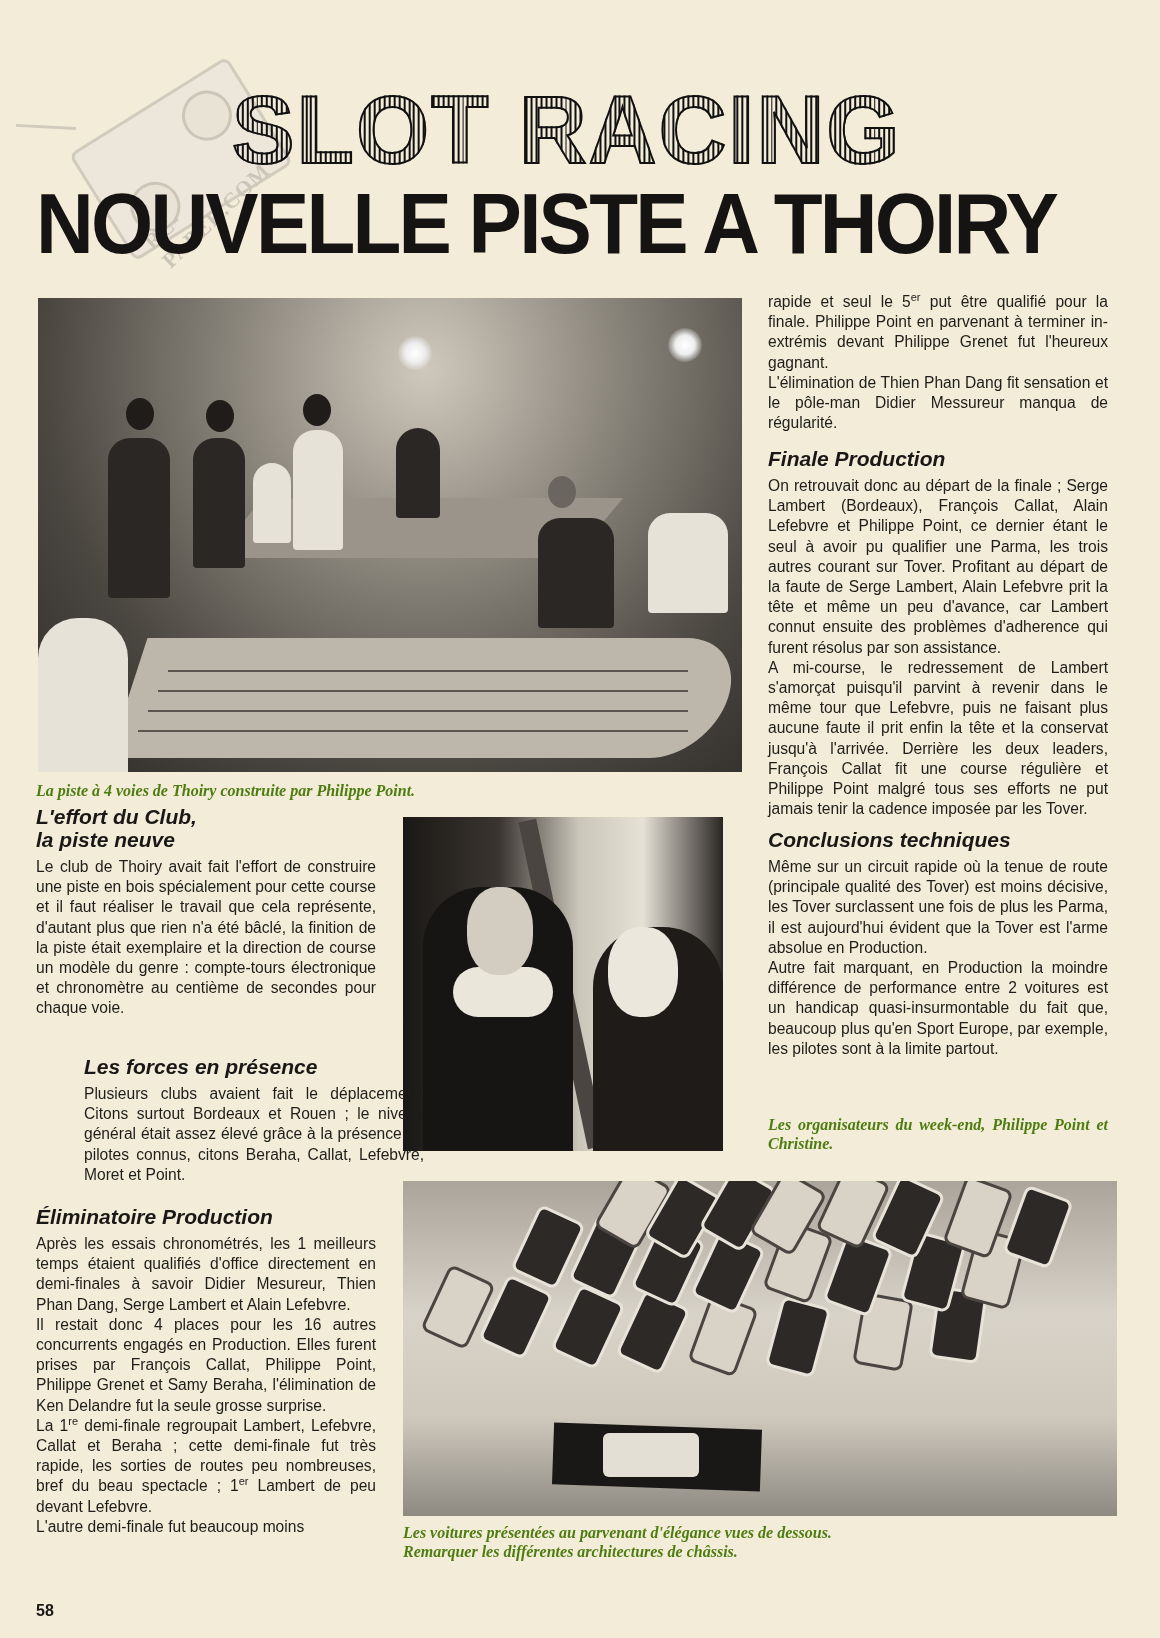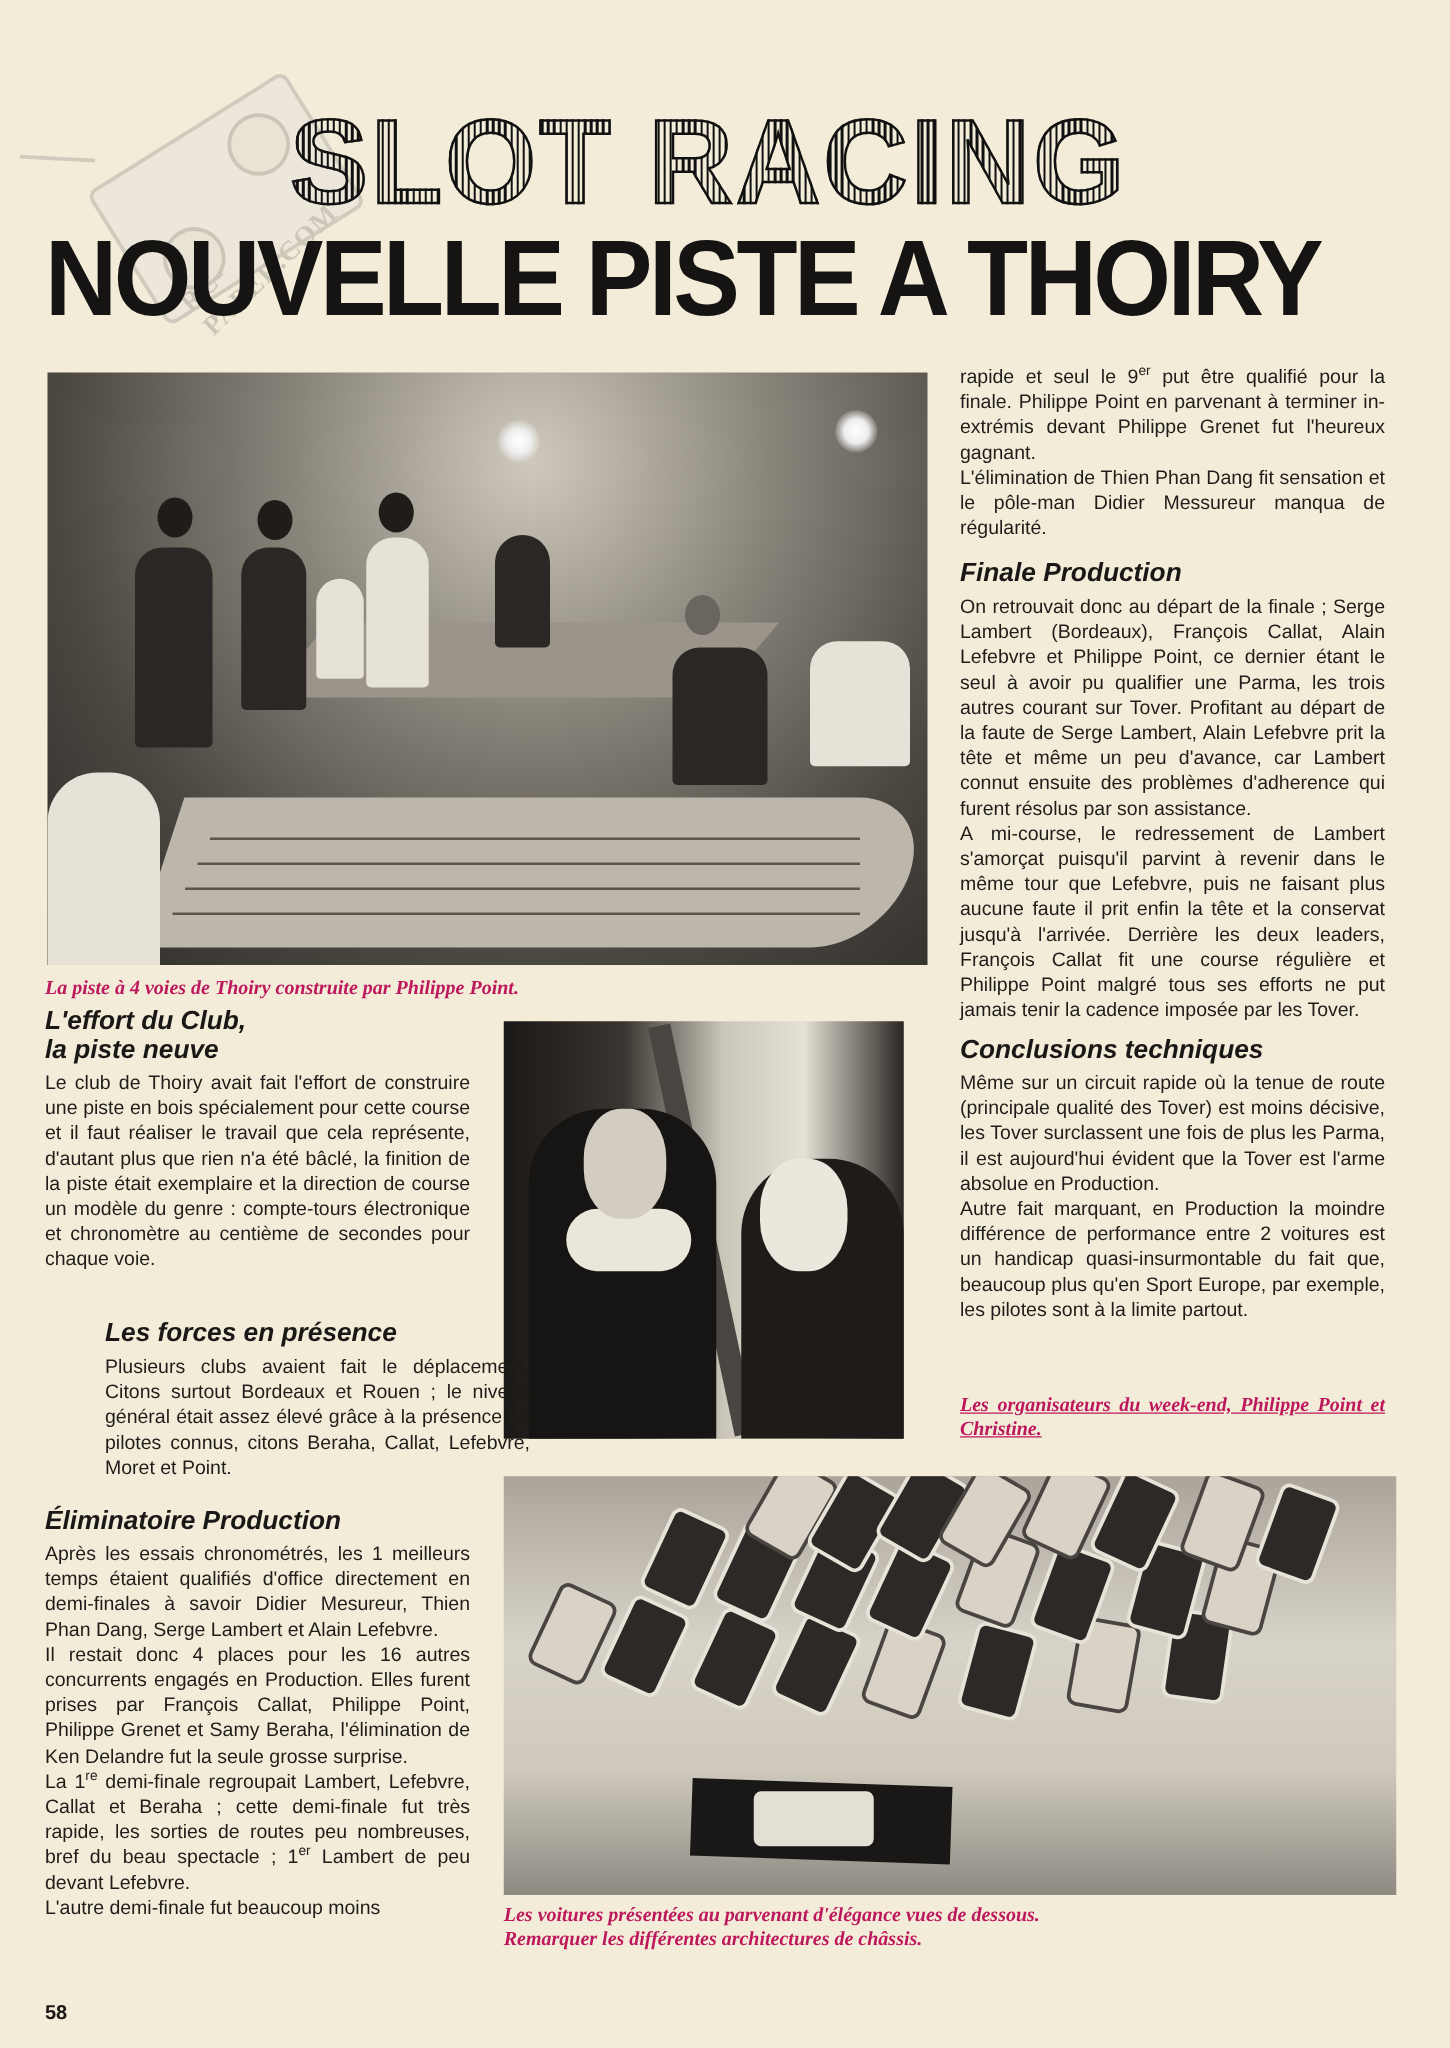--- a/index.html
+++ b/index.html
@@ -66,24 +66,24 @@
 
   
   .car { position:absolute; width:44px; height:66px; border-radius:8px; background:#2c2926; border:3px solid #e8e3d8; }
   .car.light { background:#d9d3c7; border-color:#4a4540; }
   .plinth { position:absolute; left:150px; top:245px; width:208px; height:62px; background:#1a1816; transform: rotate(2deg); }
   .plinth-car { position:absolute; left:200px; top:252px; width:96px; height:44px; background:#e4dfd4; border-radius:6px; }
 
   
   .caption {
     font: italic bold 16px "Liberation Serif", serif;
-    color: #be185d; line-height: 19px;
+    color: #4d7c0f; line-height: 19px;
   }
   .cap1 { left: 36px; top: 781px; width: 520px; }
-  .cap2 { left: 768px; top: 1115px; width: 340px; text-align: justify; text-decoration: underline; }
+  .cap2 { left: 768px; top: 1115px; width: 340px; text-align: justify; }
   .cap3 { left: 403px; top: 1523px; width: 600px; }
 
   
   .col { font-size: 15.6px; line-height: 20.2px; text-align: justify; color: #1f1d1a; }
   .col p { margin: 0; }
   .h {
     font: italic bold 21px "Liberation Sans", sans-serif;
     line-height: 23px; color: #1a1816; margin: 0 0 6px 0;
   }
   .left-col { left: 36px; width: 340px; }
@@ -196,21 +196,21 @@
 
 <div class="abs col left-col sec-elim">
   <div class="h">Éliminatoire Production</div>
   <p>Après les essais chronométrés, les 1 meilleurs temps étaient qualifiés d'office directement en demi-finales à savoir Didier Mesureur, Thien Phan Dang, Serge Lambert et Alain Lefebvre.</p>
   <p>Il restait donc 4 places pour les 16 autres concurrents engagés en Production. Elles furent prises par François Callat, Philippe Point, Philippe Grenet et Samy Beraha, l'élimination de Ken Delandre fut la seule grosse surprise.</p>
   <p><span>La 1</span><sup>re</sup><span> demi-finale regroupait Lambert, Lefebvre, Callat et Beraha ; cette demi-finale fut très rapide, les sorties de routes peu nombreuses, bref du beau spectacle ; 1</span><sup>er</sup><span> Lambert de peu devant Lefebvre.</span></p>
   <p>L'autre demi-finale fut beaucoup moins</p>
 </div>
 
 <div class="abs col right-col sec-right-top">
-  <p><span>rapide et seul le 9</span><sup>er</sup><span> put être qualifié pour la finale. Philippe Point en parvenant à terminer in-extrémis devant Philippe Grenet fut l'heureux gagnant.</span></p>
+  <p><span>rapide et seul le 5</span><sup>er</sup><span> put être qualifié pour la finale. Philippe Point en parvenant à terminer in-extrémis devant Philippe Grenet fut l'heureux gagnant.</span></p>
   <p>L'élimination de Thien Phan Dang fit sensation et le pôle-man Didier Messureur manqua de régularité.</p>
 </div>
 
 <div class="abs col right-col sec-finale">
   <div class="h">Finale Production</div>
   <p>On retrouvait donc au départ de la finale ; Serge Lambert (Bordeaux), François Callat, Alain Lefebvre et Philippe Point, ce dernier étant le seul à avoir pu qualifier une Parma, les trois autres courant sur Tover. Profitant au départ de la faute de Serge Lambert, Alain Lefebvre prit la tête et même un peu d'avance, car Lambert connut ensuite des problèmes d'adherence qui furent résolus par son assistance.</p>
   <p>A mi-course, le redressement de Lambert s'amorçat puisqu'il parvint à revenir dans le même tour que Lefebvre, puis ne faisant plus aucune faute il prit enfin la tête et la conservat jusqu'à l'arrivée. Derrière les deux leaders, François Callat fit une course régulière et Philippe Point malgré tous ses efforts ne put jamais tenir la cadence imposée par les Tover.</p>
 </div>
 
 <div class="abs col right-col sec-concl">

